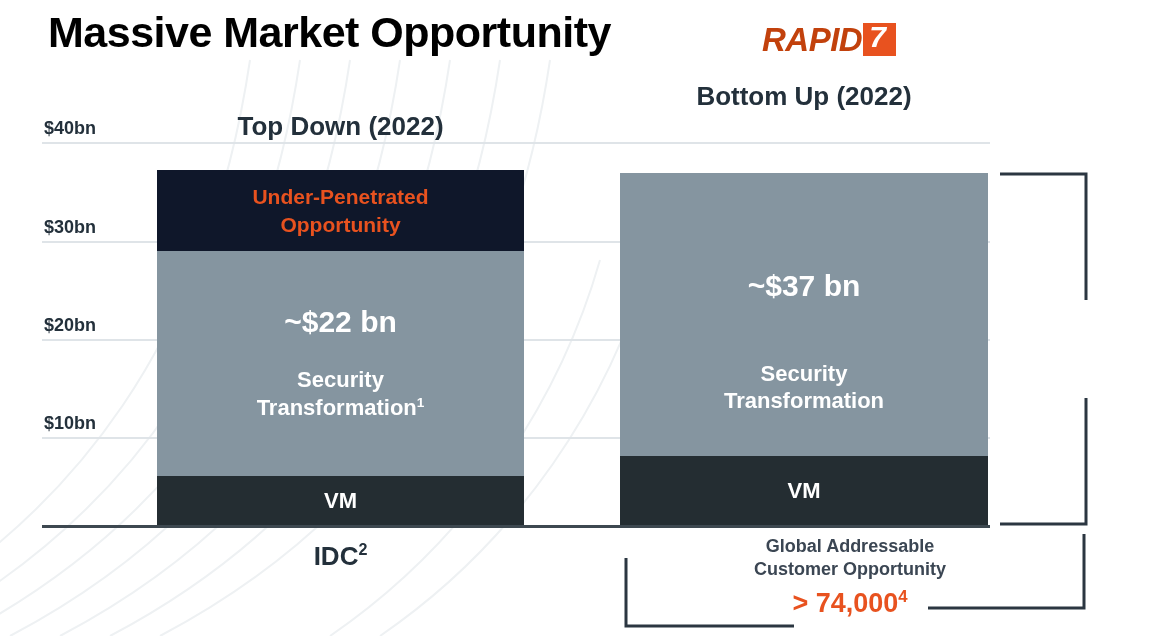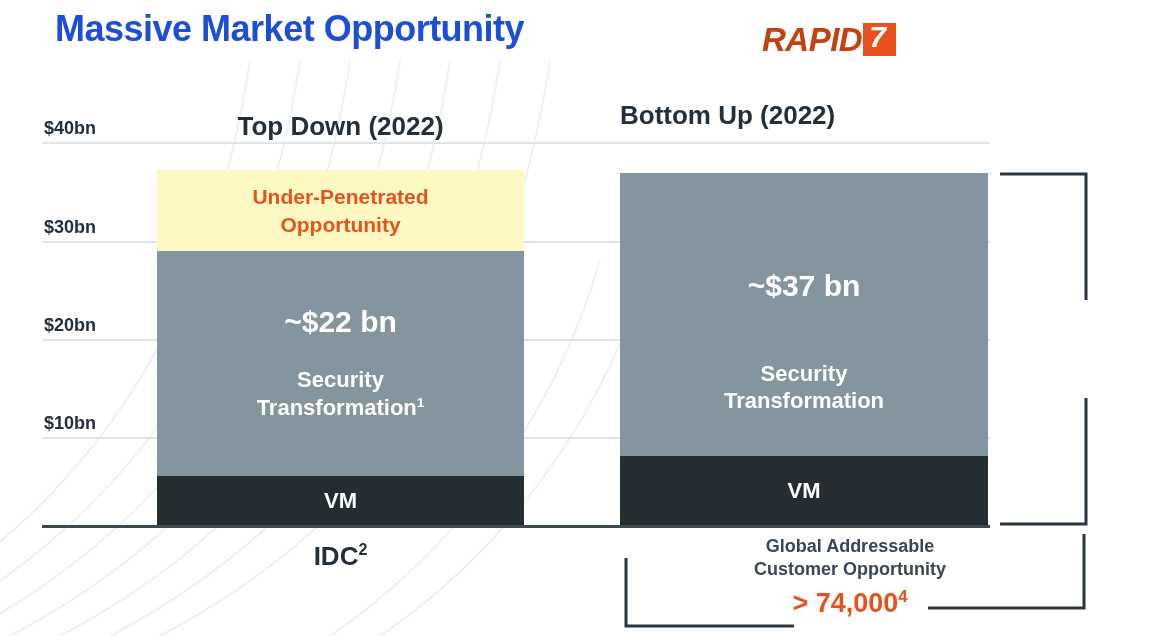--- a/index.html
+++ b/index.html
@@ -21,25 +21,25 @@
   #watermark {
     position: absolute;
     left: 0; top: 0;
     width: 1166px; height: 636px;
     pointer-events: none;
   }
 
   
   #title {
     position: absolute;
-    left: 55px;
+    left: 48px;
     top: 8px;
-    font-size: 36px;
-    font-weight: bold;
-    color: #1d4ed8;
+    font-size: 43px;
+    font-weight: bold;
+    color: #000000;
     letter-spacing: -0.5px;
     white-space: nowrap;
   }
   #logo {
     position: absolute;
     left: 762px;
     top: 20px;
     height: 38px;
     display: flex;
     align-items: center;
@@ -74,21 +74,21 @@
 
   
   .col-header {
     position: absolute;
     font-size: 26px;
     font-weight: bold;
     color: #23303b;
     white-space: nowrap;
   }
   #header-topdown  { left: 157px; top: 111px; width: 367px; text-align: center; }
-  #header-bottomup { left: 620px; top: 100px; width: 368px; }
+  #header-bottomup { left: 620px; top: 81px; width: 368px; text-align: center; }
 
   
   .axis-label {
     position: absolute;
     left: 44px;
     font-size: 18px;
     font-weight: bold;
     color: #23303b;
     white-space: nowrap;
   }
@@ -110,21 +110,21 @@
 
   
   .bar-seg {
     position: absolute;
     display: flex;
     flex-direction: column;
     align-items: center;
     justify-content: center;
     text-align: center;
   }
-  .seg-light { background: #fef9c3; }
+  .seg-light { background: #0f172a; }
   .seg-mid   { background: #8595a0; }
   .seg-dark  { background: #242d32; }
 
   .seg-value {
     font-size: 30px;
     font-weight: bold;
     color: #ffffff;
     line-height: 1.1;
   }
   .seg-sub {

